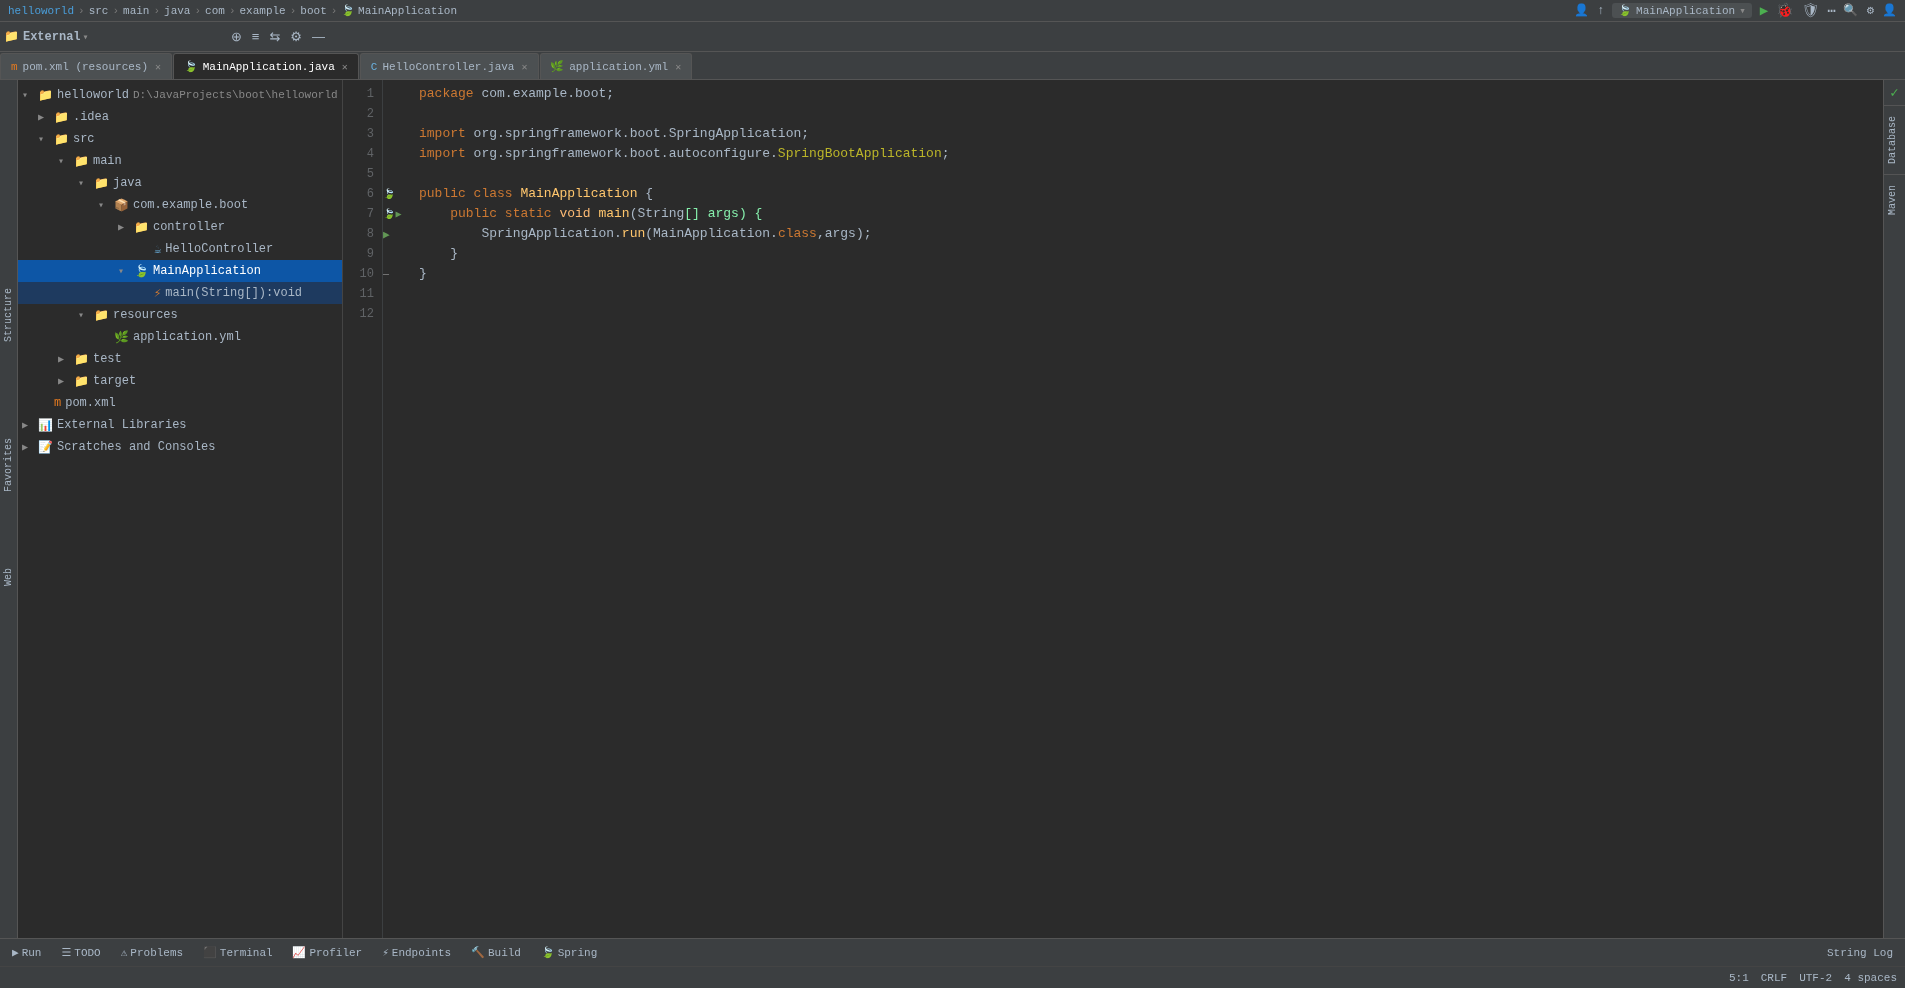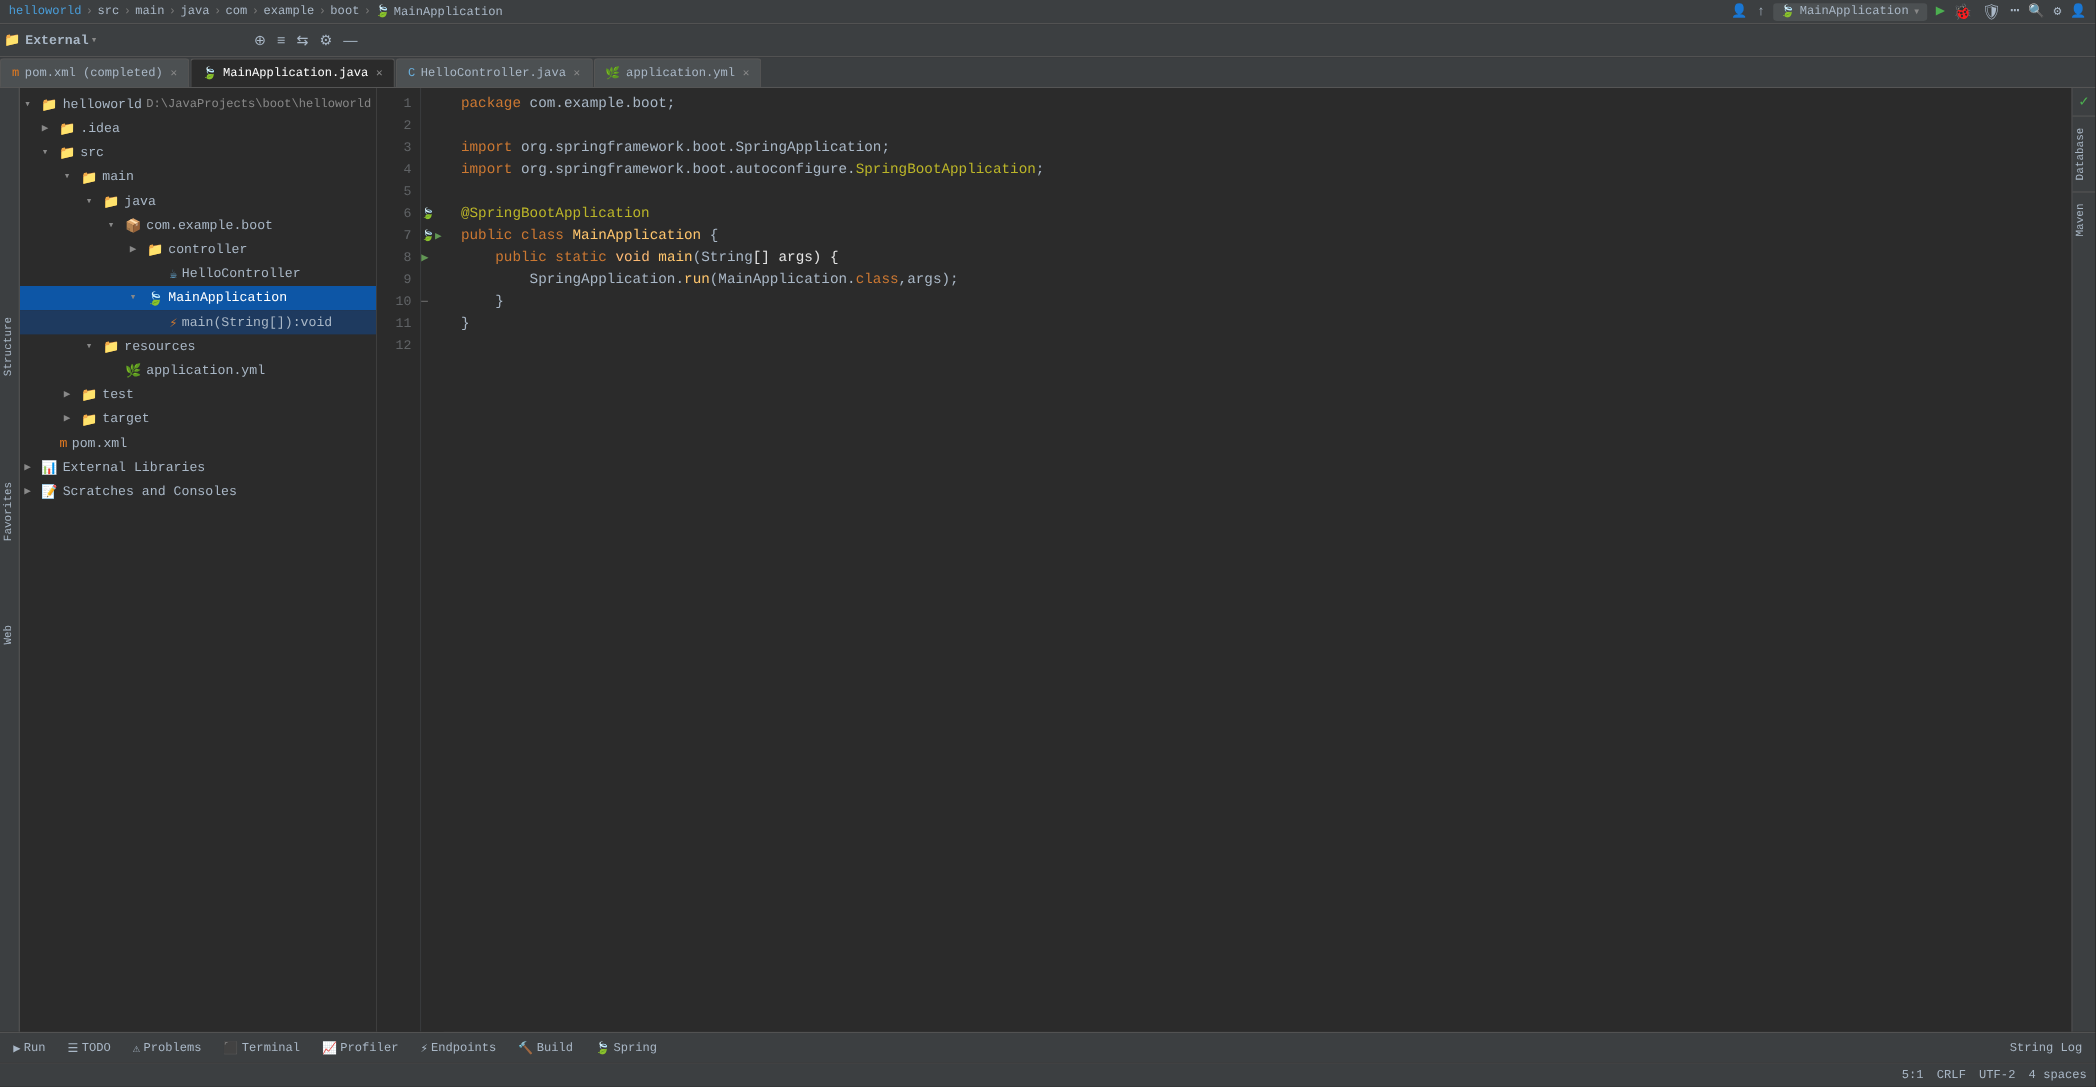--- a/index.html
+++ b/index.html
@@ -312,21 +312,21 @@
     <button class="toolbar-btn">≡</button>
     <button class="toolbar-btn">⇆</button>
     <button class="toolbar-btn">⚙</button>
     <button class="toolbar-btn">—</button>
   </div>
 </div>
 
 <div class="tabs-bar">
   <div class="tab">
     <span class="tab-icon-pom">m</span>
-    <span>pom.xml (completed)</span>
+    <span>pom.xml (resources)</span>
     <span class="tab-close">✕</span>
   </div>
   <div class="tab active">
     <span style="color:#4caf50">🍃</span>
     <span>MainApplication.java</span>
     <span class="tab-close">✕</span>
   </div>
   <div class="tab">
     <span style="color:#6ab0de">C</span>
     <span>HelloController.java</span>
@@ -514,30 +514,27 @@
       <div class="code-line">
         <span style="color:#cc7832">import </span><span style="color:#a9b7c6">org.springframework.boot.SpringApplication;</span>
       </div>
 
       <div class="code-line">
         <span style="color:#cc7832">import </span><span style="color:#a9b7c6">org.springframework.boot.autoconfigure.</span><span style="color:#bbb529">SpringBootApplication</span><span style="color:#a9b7c6">;</span>
       </div>
 
       <div class="code-line">&nbsp;</div>
 
-      <div class="code-line">
-        <span style="color:#bbb529">@SpringBootApplication</span>
-      </div>
 
       <div class="code-line">
         <span style="color:#cc7832">public </span><span style="color:#cc7832">class </span><span style="color:#ffc66d">MainApplication </span><span style="color:#a9b7c6">{</span>
       </div>
 
       <div class="code-line">
-        <span>&nbsp;&nbsp;&nbsp;&nbsp;</span><span style="color:#cc7832">public </span><span style="color:#cc7832">static </span><span style="color:#fdba74">void </span><span style="color:#ffc66d">main</span><span style="color:#a9b7c6">(</span><span style="color:#a9b7c6">String</span><span style="color:#e5e5e5">[] args) {</span>
+        <span>&nbsp;&nbsp;&nbsp;&nbsp;</span><span style="color:#cc7832">public </span><span style="color:#cc7832">static </span><span style="color:#fdba74">void </span><span style="color:#ffc66d">main</span><span style="color:#a9b7c6">(</span><span style="color:#a9b7c6">String</span><span style="color:#86efac">[] args) {</span>
       </div>
 
       <div class="code-line">
         <span>&nbsp;&nbsp;&nbsp;&nbsp;&nbsp;&nbsp;&nbsp;&nbsp;</span><span style="color:#a9b7c6">SpringApplication.</span><span style="color:#ffc66d">run</span><span style="color:#a9b7c6">(MainApplication.</span><span style="color:#cc7832">class</span><span style="color:#a9b7c6">,args);</span>
       </div>
 
       <div class="code-line">
         <span>&nbsp;&nbsp;&nbsp;&nbsp;</span><span style="color:#a9b7c6">}</span>
       </div>
 

